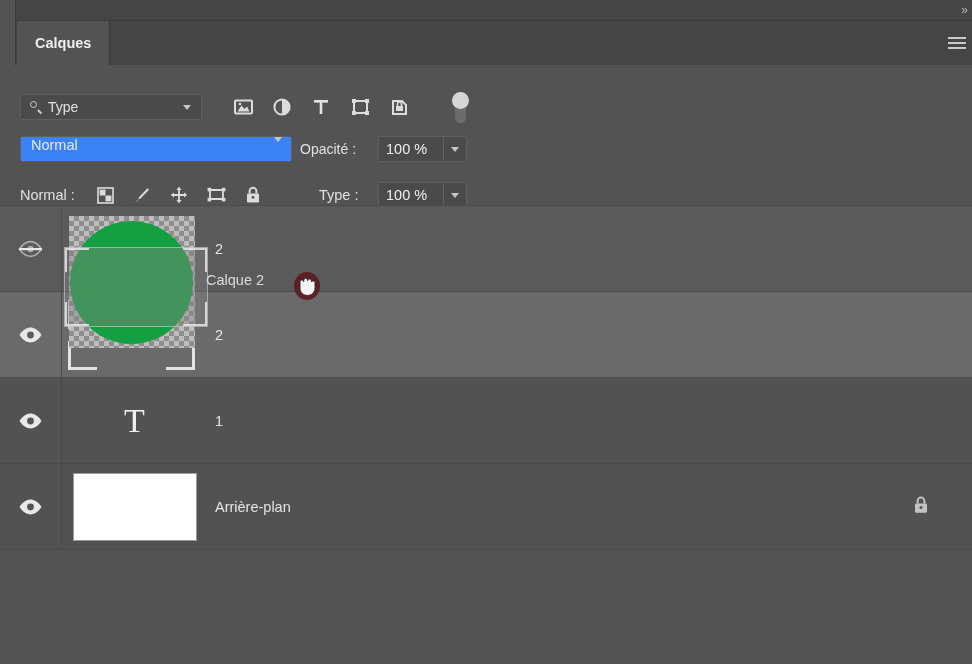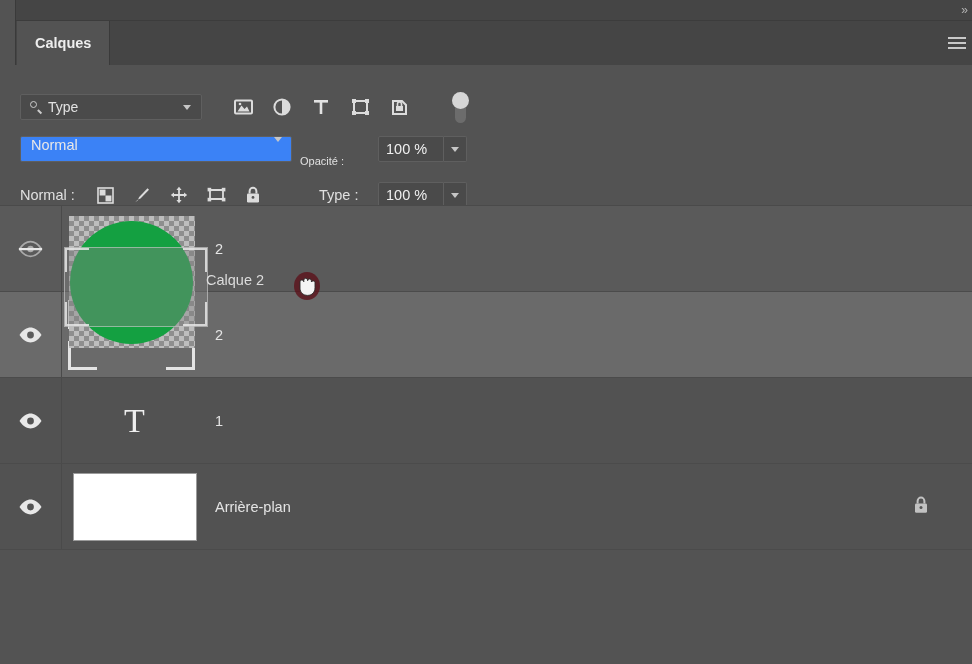--- a/index.html
+++ b/index.html
@@ -230,22 +230,22 @@
   }
   .blend-select .btext {
     margin-left: 10px;
     font-size: 14.5px;
     color: #e8e8e8;
   }
   .blend-select .caret { margin-left: auto; margin-right: 9px; }
 
   .opacity-label {
     position: absolute;
-    left: 300px; top: 24px;
-    font-size: 11px;
+    left: 300px; top: 10px;
+    font-size: 14px;
     color: #e0e0e0;
   }
   .num-field {
     position: absolute;
     height: 26px;
     background: #4a4a4a;
     border: 1px solid #5f5f5f;
     border-radius: 2px 0 0 2px;
     box-sizing: border-box;
     display: flex;

